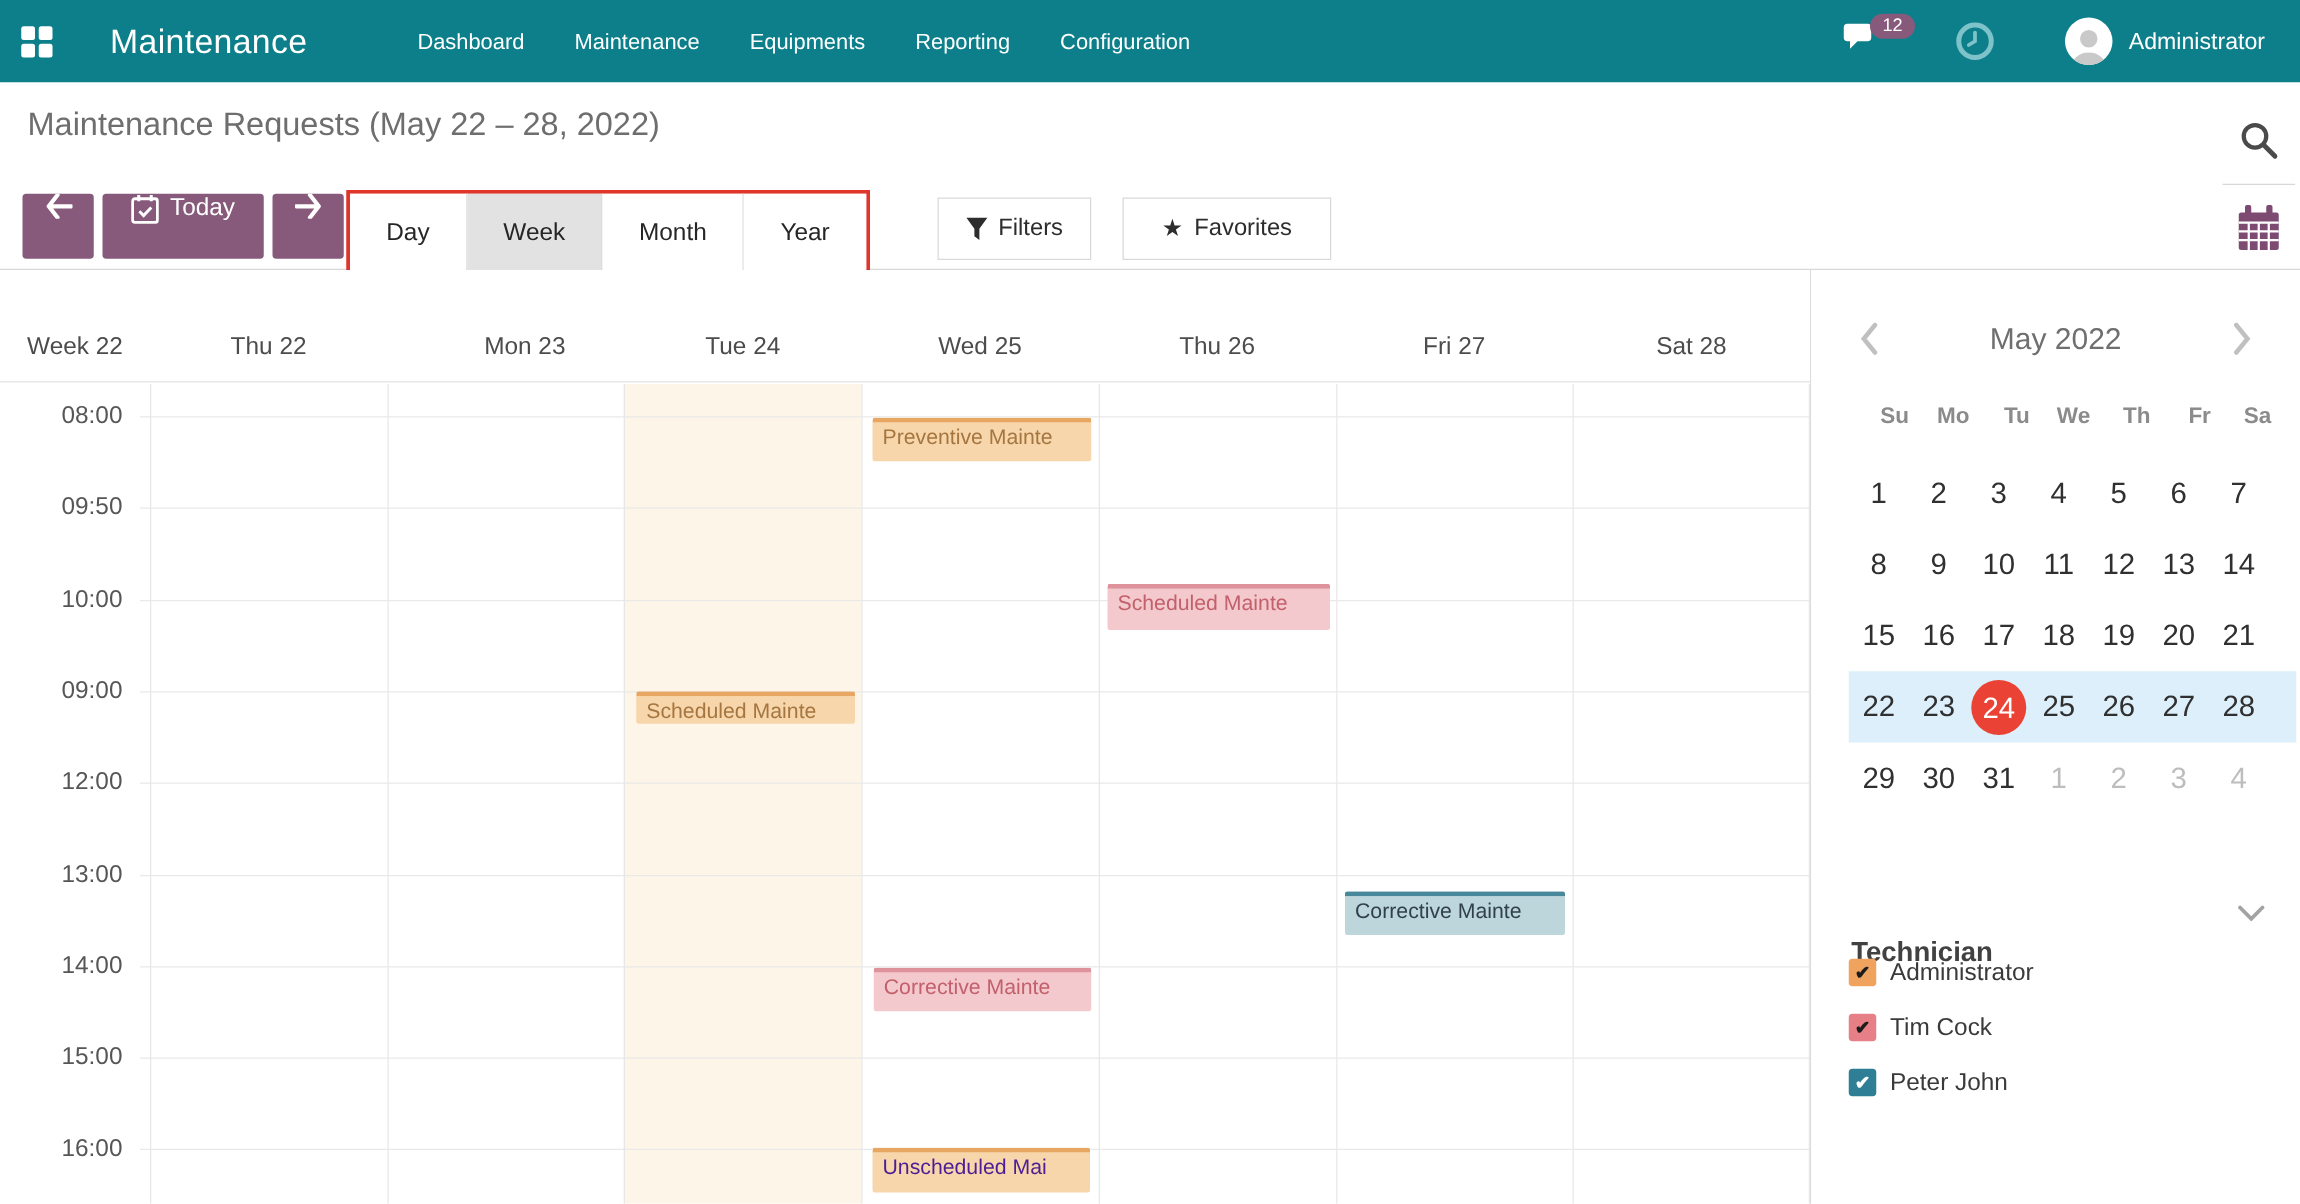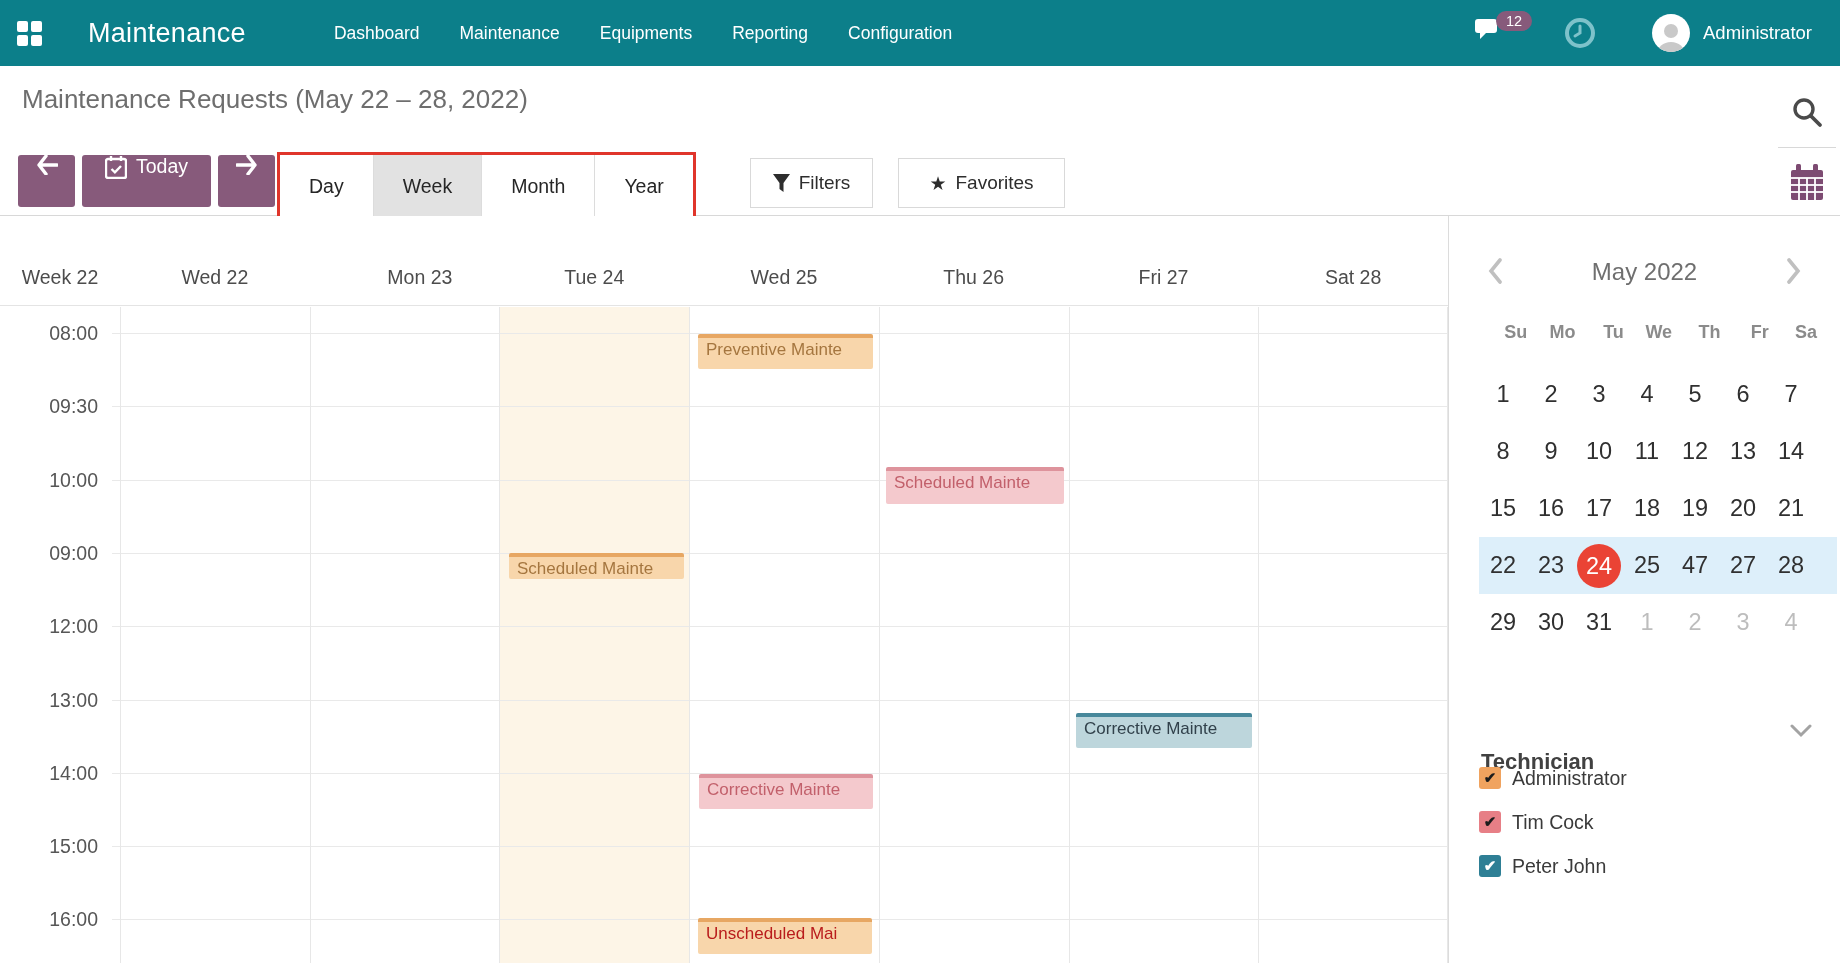--- a/index.html
+++ b/index.html
@@ -196,34 +196,34 @@
           <line x1="19" y1="16" x2="19" y2="38"></line>
           <line x1="27" y1="16" x2="27" y2="38"></line>
       </g>
     </svg>
   </button>
 </div>
 
 <div class="main">
   <div class="cal-header" id="cal-header">
       <div class="week-label">Week 22</div>
-      <div class="day-label" style="left: 120px; width: 189.714px;">Wed 22</div>
+      <div class="day-label" style="left: 120px; width: 189.714px;">Thu 22</div>
       <div class="day-label" style="left: 325px; width: 189.714px;">Mon 23</div>
       <div class="day-label" style="left: 499.429px; width: 189.714px;">Tue 24</div>
       <div class="day-label" style="left: 689.143px; width: 189.714px;">Wed 25</div>
       <div class="day-label" style="left: 878.857px; width: 189.714px;">Thu 26</div>
       <div class="day-label" style="left: 1068.57px; width: 189.714px;">Fri 27</div>
       <div class="day-label" style="left: 1258.29px; width: 189.714px;">Sat 28</div>
     </div>
   <div class="cal-body" id="cal-body">
       <div class="today-col"></div>
       <div class="h-line" style="top: 26px;"></div>
       <div class="h-label" style="top: 26px;">08:00</div>
       <div class="h-line" style="top: 99.3px;"></div>
-      <div class="h-label" style="top: 99.3px;">09:30</div>
+      <div class="h-label" style="top: 99.3px;">09:50</div>
       <div class="h-line" style="top: 172.6px;"></div>
       <div class="h-label" style="top: 172.6px;">10:00</div>
       <div class="h-line" style="top: 245.9px;"></div>
       <div class="h-label" style="top: 245.9px;">09:00</div>
       <div class="h-line" style="top: 319.2px;"></div>
       <div class="h-label" style="top: 319.2px;">12:00</div>
       <div class="h-line" style="top: 392.5px;"></div>
       <div class="h-label" style="top: 392.5px;">13:00</div>
       <div class="h-line" style="top: 465.8px;"></div>
       <div class="h-label" style="top: 465.8px;">14:00</div>
@@ -237,21 +237,21 @@
       <div class="v-line" style="left: 689px;"></div>
       <div class="v-line" style="left: 879px;"></div>
       <div class="v-line" style="left: 1069px;"></div>
       <div class="v-line" style="left: 1258px;"></div>
       <div class="v-line" style="left: 1447px;"></div>
       <div class="event" style="left: 698px; top: 27px; width: 175px; height: 35px; background: rgb(248, 214, 171); border-top-color: rgb(231, 167, 99); color: rgb(165, 118, 63);">Preventive Mainte</div>
       <div class="event" style="left: 886px; top: 160px; width: 178px; height: 37px; background: rgb(244, 201, 205); border-top-color: rgb(222, 147, 156); color: rgb(194, 96, 107);">Scheduled Mainte</div>
       <div class="event" style="left: 509px; top: 246px; width: 175px; height: 26px; background: rgb(248, 214, 171); border-top-color: rgb(231, 167, 99); color: rgb(165, 118, 63);">Scheduled Mainte</div>
       <div class="event" style="left: 1076px; top: 406px; width: 176px; height: 35px; background: rgb(189, 214, 220); border-top-color: rgb(71, 136, 155); color: rgb(49, 65, 75);">Corrective Mainte</div>
       <div class="event" style="left: 699px; top: 467px; width: 174px; height: 35px; background: rgb(244, 201, 205); border-top-color: rgb(222, 147, 156); color: rgb(194, 96, 107);">Corrective Mainte</div>
-      <div class="event" style="left: 698px; top: 611px; width: 174px; height: 36px; background: rgb(248, 214, 171); border-top-color: rgb(231, 167, 99); color: #b91c1c;">Unscheduled Mai</div>
+      <div class="event" style="left: 698px; top: 611px; width: 174px; height: 36px; background: rgb(248, 214, 171); border-top-color: rgb(231, 167, 99); color: #4c1d95;">Unscheduled Mai</div>
     </div>
   <div class="side-divider"></div>
 
   <div class="sidebar">
     <button class="mc-nav mc-prev">
       <svg width="16" height="26" viewBox="0 0 16 26">
         <path d="M13 2 L4 13 L13 24" fill="none" stroke="#c0c0c0" stroke-width="3.6" stroke-linecap="round"></path>
       </svg>
     </button>
     <div class="mc-month">May 2022</div>
@@ -295,21 +295,21 @@
           <div class="mc-cell">18</div>
           <div class="mc-cell">19</div>
           <div class="mc-cell">20</div>
           <div class="mc-cell">21</div>
         </div>
         <div class="mc-row sel">
           <div class="mc-cell">22</div>
           <div class="mc-cell">23</div>
           <div class="mc-cell"><span class="today-pill">24</span></div>
           <div class="mc-cell">25</div>
-          <div class="mc-cell">47</div>
+          <div class="mc-cell">26</div>
           <div class="mc-cell">27</div>
           <div class="mc-cell">28</div>
         </div>
         <div class="mc-row">
           <div class="mc-cell">29</div>
           <div class="mc-cell">30</div>
           <div class="mc-cell">31</div>
           <div class="mc-cell muted">1</div>
           <div class="mc-cell muted">2</div>
           <div class="mc-cell muted">3</div>

